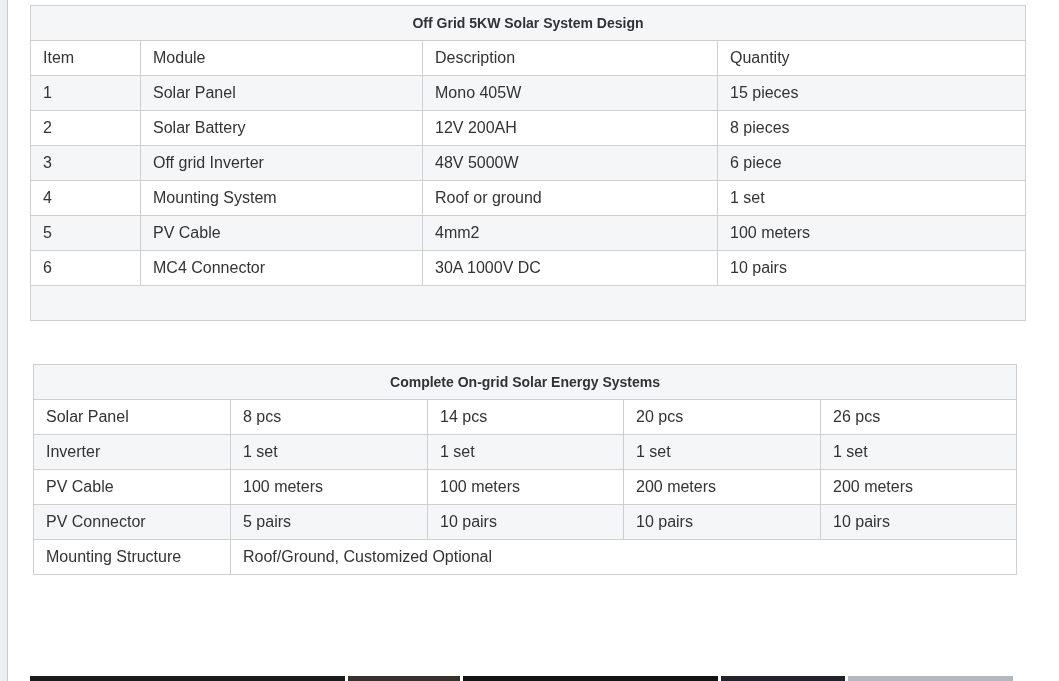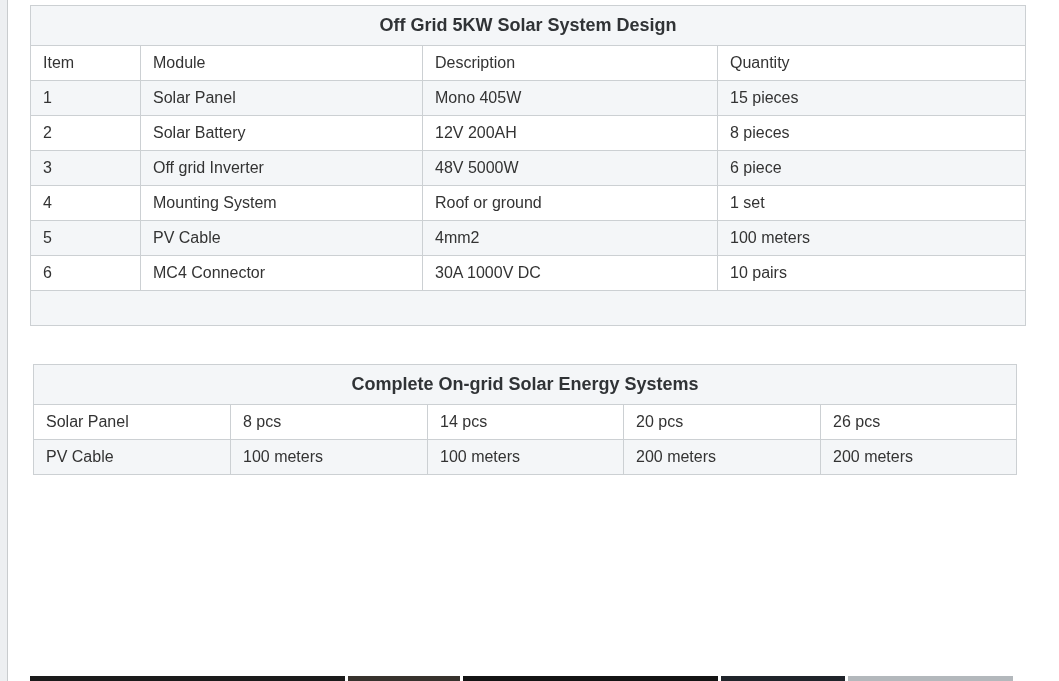--- a/index.html
+++ b/index.html
@@ -38,21 +38,21 @@
     font-weight: normal;
     vertical-align: middle;
     white-space: nowrap;
     overflow: hidden;
   }
   tr:nth-child(odd) td, tr:nth-child(odd) th { background: #f4f6f8; }
   tr:nth-child(even) td, tr:nth-child(even) th { background: #ffffff; }
   .title-cell {
     text-align: center;
     font-weight: bold;
-    font-size: 18px;
+    font-size: 14px;
     color: #303336;
     padding: 9px 12px;
   }
   .empty-cell { height: 18px; }
   
   .bottom-strip { position: absolute; top: 676px; height: 5px; }
   .seg1 { left: 30px;  width: 315px; background: #1b1b1b; }
   .seg2 { left: 348px; width: 112px; background: #37322d; }
   .seg3 { left: 463px; width: 255px; background: #141414; }
   .seg4 { left: 721px; width: 124px; background: #20242a; }
@@ -138,25 +138,43 @@
       <td class="title-cell" colspan="5">Complete On-grid Solar Energy Systems</td>
     </tr>
     <tr>
       <td>Solar Panel</td>
       <td>8 pcs</td>
       <td>14 pcs</td>
       <td>20 pcs</td>
       <td>26 pcs</td>
     </tr>
     <tr>
+      <td>Inverter</td>
+      <td>1 set</td>
+      <td>1 set</td>
+      <td>1 set</td>
+      <td>1 set</td>
+    </tr>
+    <tr>
       <td>PV Cable</td>
       <td>100 meters</td>
       <td>100 meters</td>
       <td>200 meters</td>
       <td>200 meters</td>
+    </tr>
+    <tr>
+      <td>PV Connector</td>
+      <td>5 pairs</td>
+      <td>10 pairs</td>
+      <td>10 pairs</td>
+      <td>10 pairs</td>
+    </tr>
+    <tr>
+      <td>Mounting Structure</td>
+      <td colspan="4">Roof/Ground, Customized Optional</td>
     </tr>
   </tbody>
     </table>
 </div>
 
 <div class="bottom-strip seg1"></div>
 <div class="bottom-strip seg2"></div>
 <div class="bottom-strip seg3"></div>
 <div class="bottom-strip seg4"></div>
 <div class="bottom-strip seg5"></div>

